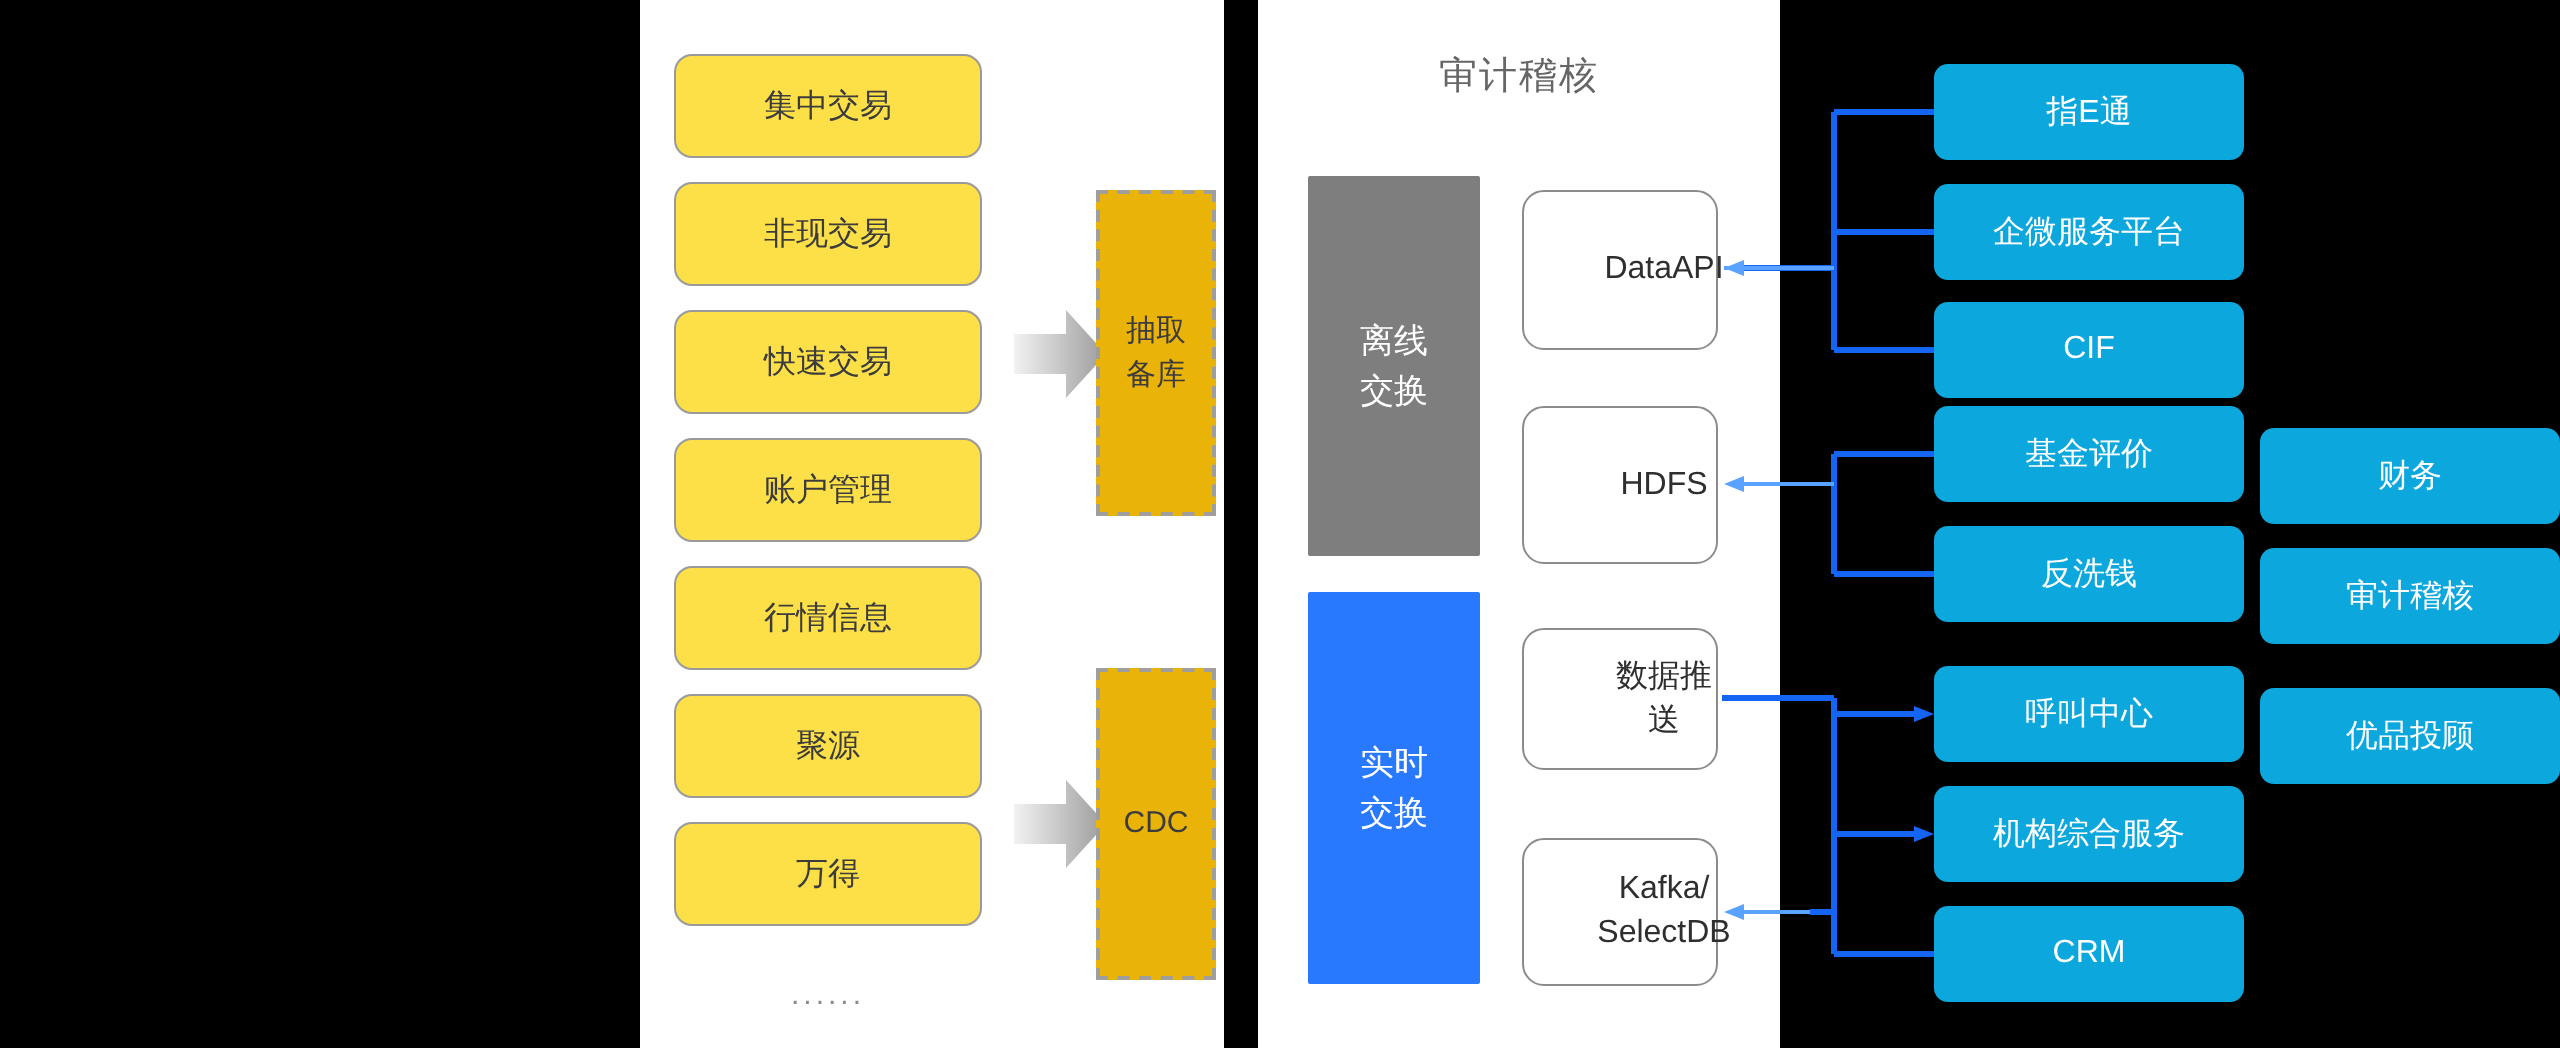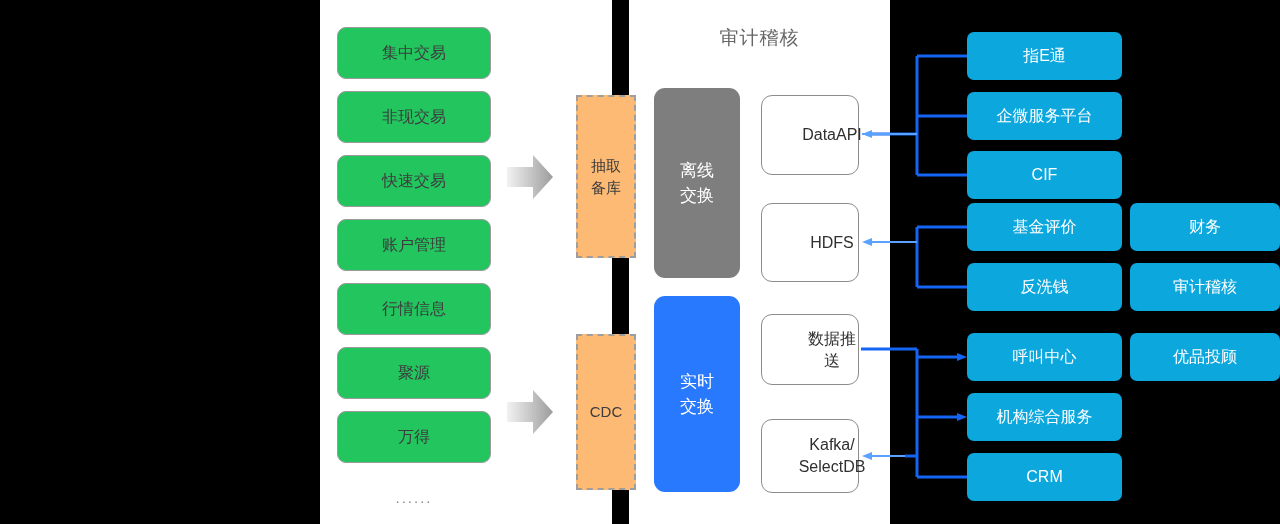--- a/index.html
+++ b/index.html
@@ -6,62 +6,62 @@
   body{width:1280px;height:524px;overflow:hidden;
        font-family:"Liberation Sans","DejaVu Sans",sans-serif;}
   #stage{position:relative;width:1280px;height:524px;background:#000;}
 
   .panel{position:absolute;background:#fff;}
   #panel-left{left:320px;top:0;width:292px;height:524px;}
   #panel-mid{left:629px;top:0;width:261px;height:524px;}
 
   
   .src-box{position:absolute;left:337px;width:154px;height:52px;
-           background:#22c55e;border:1px solid #9a9a9a;border-radius:9px;
+           background:#fde047;border:1px solid #9a9a9a;border-radius:9px;
            display:flex;align-items:center;justify-content:center;
            font-size:16px;color:#3c3c3c;box-sizing:border-box;}
   .dots{position:absolute;left:337px;width:154px;text-align:center;
         top:489px;font-size:15px;color:#8a8a8a;letter-spacing:2px;}
 
   
   .garrow{position:absolute;width:46px;height:52px;}
 
   
-  .dash-box{position:absolute;left:576px;width:60px;background:#fdba74;
+  .dash-box{position:absolute;left:548px;width:60px;background:#eab308;
             border:2px dashed #9e9e9e;box-sizing:border-box;
             display:flex;align-items:center;justify-content:center;
             text-align:center;font-size:15px;color:#3c3c3c;line-height:1.45;}
   #dash-extract{top:95px;height:163px;}
   #dash-cdc{top:334px;height:156px;}
 
   
   #mid-title{position:absolute;left:629px;top:25px;width:261px;text-align:center;
              font-size:19px;color:#666;letter-spacing:1px;}
-  .mode-box{position:absolute;left:654px;width:86px;border-radius:11px;
+  .mode-box{position:absolute;left:654px;width:86px;border-radius:1px;
             display:flex;align-items:center;justify-content:center;
             text-align:center;color:#fff;font-size:17px;line-height:1.5;}
   #mode-offline{top:88px;height:190px;background:#7e7e7e;}
   #mode-realtime{top:296px;height:196px;background:#2979ff;}
 
   .svc-box{position:absolute;left:761px;width:98px;background:#fff;
            border:1px solid #8c8c8c;border-radius:11px;
            display:flex;align-items:center;justify-content:center;
            text-align:center;font-size:16px;color:#2f2f2f;line-height:1.35;
            box-sizing:border-box;padding-left:44px;}
   #svc-dataapi{top:95px;height:80px;}
   #svc-hdfs{top:203px;height:79px;}
   #svc-push{top:314px;height:71px;}
   #svc-kafka{top:419px;height:74px;}
 
   
   .app-box{position:absolute;height:48px;background:#0ba7dd;border-radius:7px;
            display:flex;align-items:center;justify-content:center;
            color:#fff;font-size:16px;}
   .col-a{left:967px;width:155px;}
-  .col-b{left:1130px;width:150px;}
+  .col-b{left:1130px;width:150px;margin-top:11px;}
 
   #wires{position:absolute;left:0;top:0;width:1280px;height:524px;}
 </style>
 </head>
 <body>
 
 <div id="stage">
 
   <div class="panel" id="panel-left"></div>
   <div class="panel" id="panel-mid"></div>

